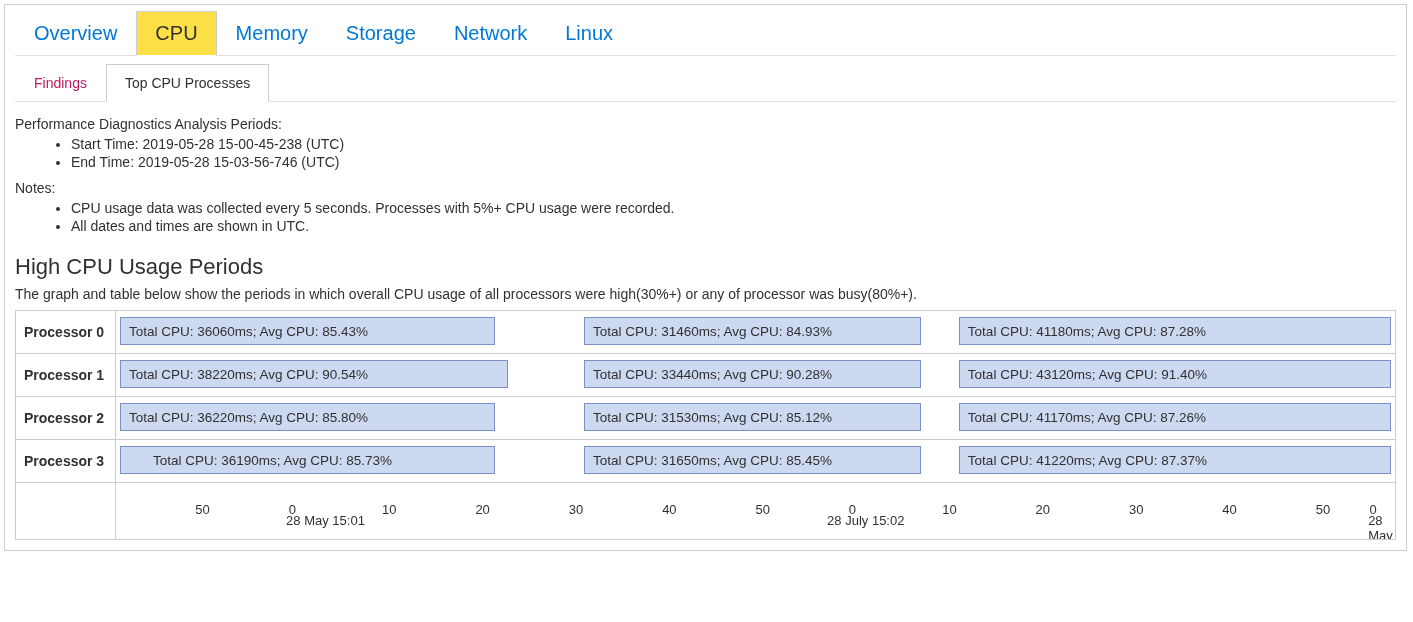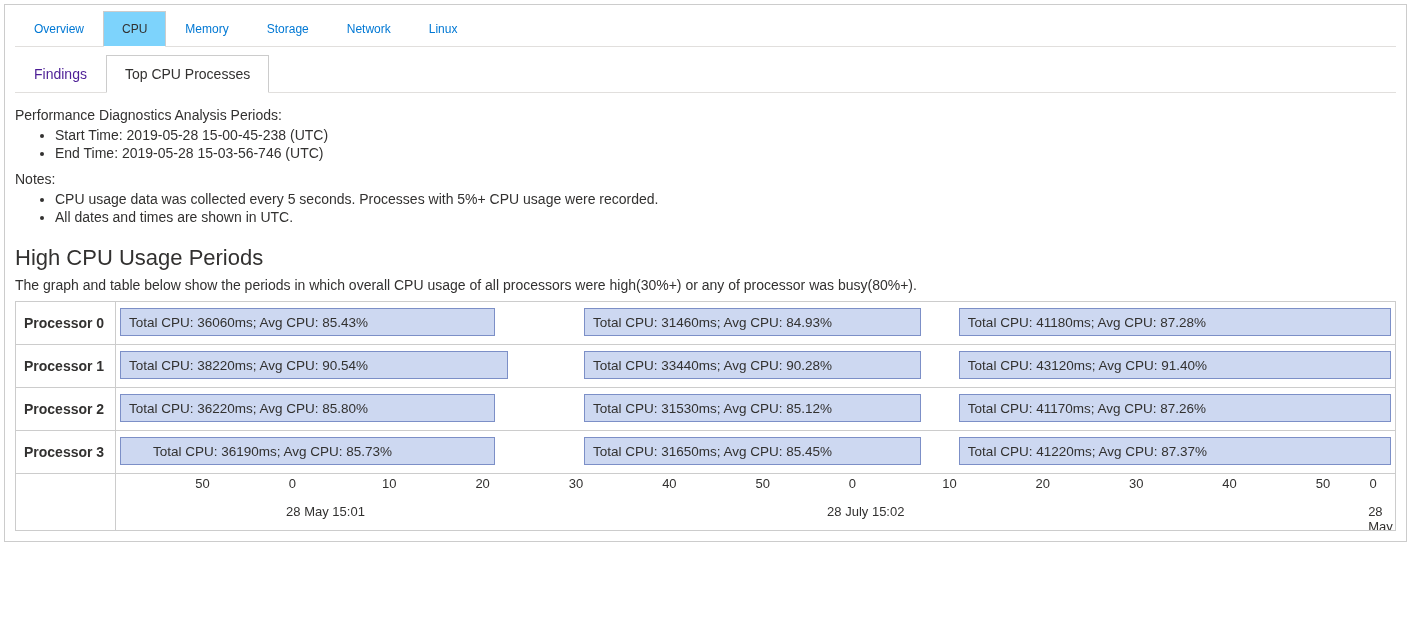--- a/index.html
+++ b/index.html
@@ -21,57 +21,57 @@
     display: flex;
     border-bottom: 1px solid #e1dfdd;
     margin-bottom: 8px;
   }
   .tab {
     padding: 10px 18px;
     color: #0078d4;
     cursor: pointer;
     border: 1px solid transparent;
     border-bottom: none;
-    font-size: 12px;
+    font-size: 20px;
   }
   .tab.active {
     color: #323130;
     border: 1px solid #ccc;
     border-bottom: 1px solid #fff;
     margin-bottom: -1px;
-    background: #7dd3fc;
+    background: #fde047;
   }
   .subtab-row {
     display: flex;
     border-bottom: 1px solid #e1dfdd;
     margin: 6px 0 14px 0;
   }
   .subtab {
     padding: 10px 18px;
-    color: #4c1d95;
+    color: #be185d;
     cursor: pointer;
     border: 1px solid transparent;
     border-bottom: none;
     font-size: 14px;
   }
   .subtab.active {
     color: #323130;
     border: 1px solid #ccc;
     border-bottom: 1px solid #fff;
     margin-bottom: -1px;
     background: #fff;
   }
   .section-label {
     margin: 8px 0 4px 0;
   }
   ul.info {
     margin: 4px 0 10px 0;
     padding-left: 40px;
   }
-  ul.info li { margin: 2px 0; }
+  ul.info li { margin: 2px 16px; }
   h2.periods {
     font-weight: 400;
     font-size: 22px;
     margin: 20px 0 6px 0;
   }
   .desc { margin: 0 0 8px 0; }
   table.proc {
     border-collapse: collapse;
     width: 100%;
     table-layout: fixed;
@@ -105,21 +105,21 @@
     white-space: nowrap;
     color: #323130;
   }
   .axis-cell { padding: 0 !important; }
   .axis {
     position: relative;
     height: 56px;
   }
   .tick {
     position: absolute;
-    top: 2px;
+    top: 19px;
     font-size: 13px;
     color: #323130;
   }
   .datetick {
     position: absolute;
     top: 30px;
     font-size: 13px;
     color: #323130;
   }
 </style>

